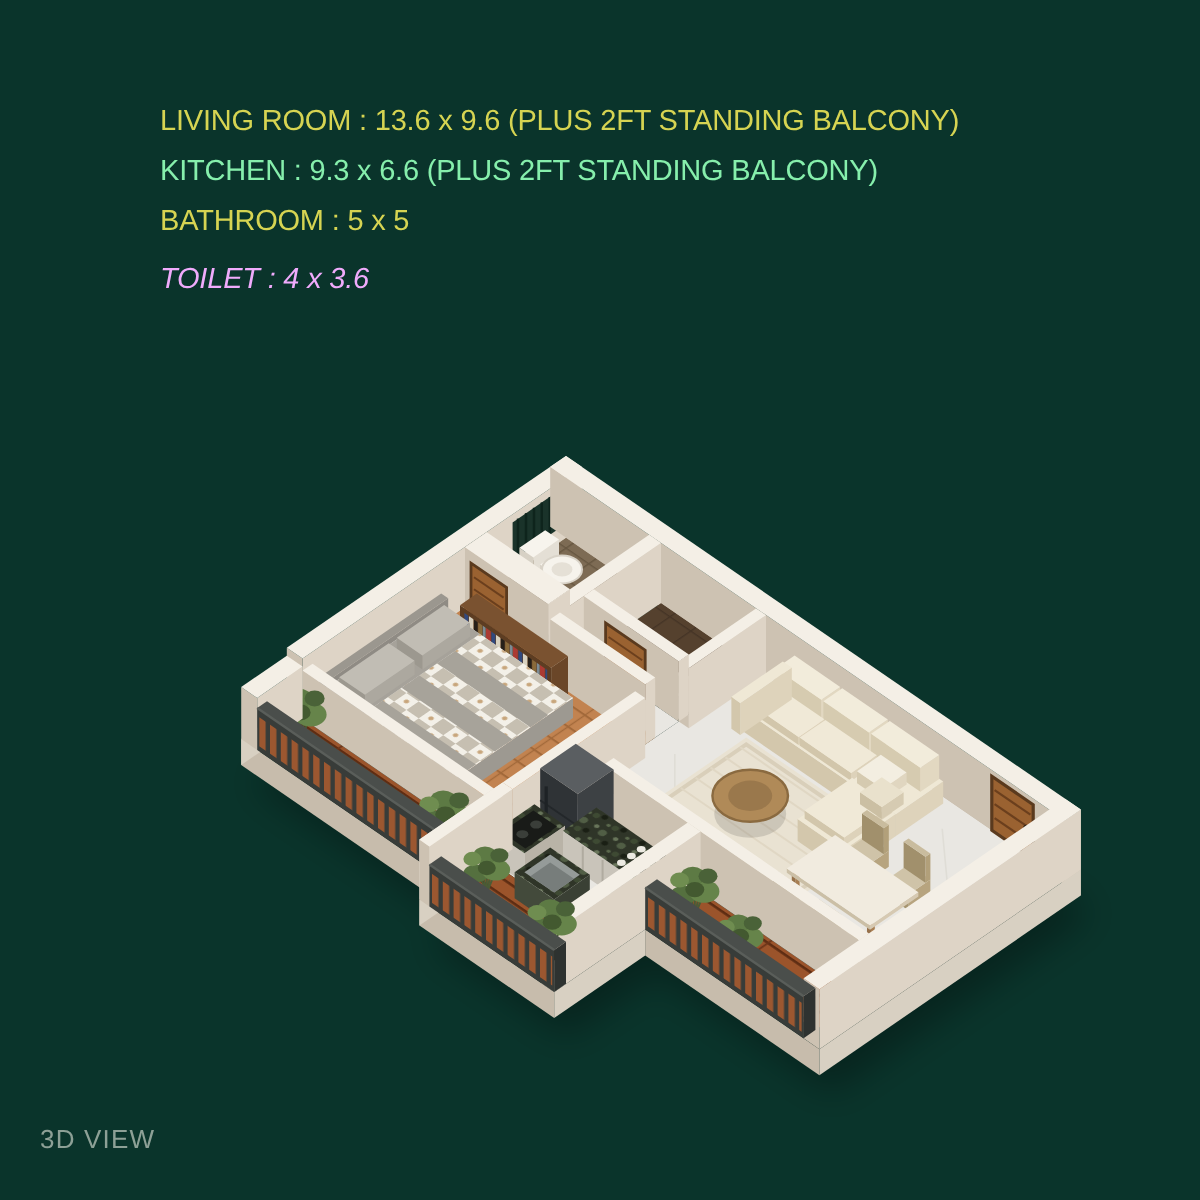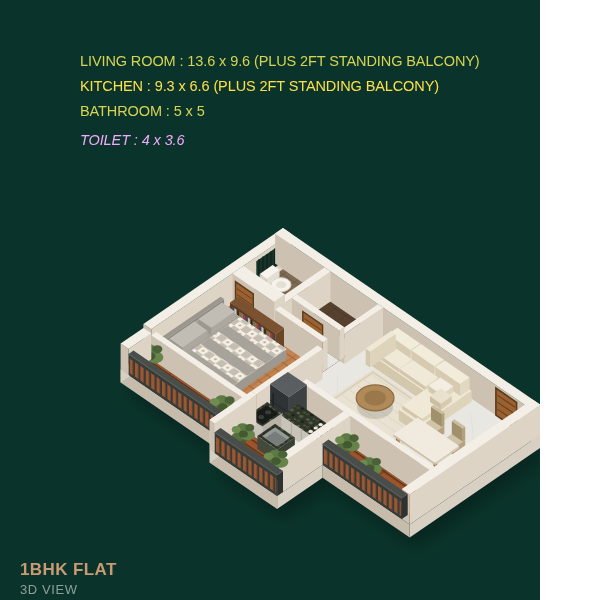--- a/index.html
+++ b/index.html
@@ -1,32 +1,32 @@
 <!DOCTYPE html>
 <html><head>
 <meta charset="utf-8">
 <style>
   html,body{margin:0;padding:0;}
-  .stage{position:relative;width:540px;height:600px;overflow:hidden;background:#0a342b;font-family:"Liberation Sans",sans-serif;}
+  .stage{position:relative;width:600px;height:600px;overflow:hidden;background:#0a342b;font-family:"Liberation Sans",sans-serif;}
   .spec{position:absolute;left:80px;top:49px;}
   .spec .spec-line{font-size:14.5px;line-height:25.2px;letter-spacing:-0.1px;color:#d6d452;white-space:nowrap;}
   .spec .spec-line:nth-child(4){margin-top:3px;font-style:italic;}
   .plan-svg{position:absolute;left:0;top:0;}
   .foot{position:absolute;left:20px;top:560px;}
   .foot .t{font-size:17px;font-weight:bold;letter-spacing:.4px;color:#c89b72;}
   .foot .s{font-size:13px;letter-spacing:.6px;color:#8da096;margin-top:2px;}
 </style>
 </head>
 <body>
 
 <div class="stage" style="background: rgb(10, 52, 43);">
 
   <div class="spec">
     <div class="spec-line" style="color: rgb(214, 212, 82);">LIVING ROOM : 13.6 x 9.6 (PLUS 2FT STANDING BALCONY)</div>
-    <div class="spec-line" style="color: #fde047;">KITCHEN : 9.3 x 6.6 (PLUS 2FT STANDING BALCONY)</div>
+    <div class="spec-line" style="color: #86efac;">KITCHEN : 9.3 x 6.6 (PLUS 2FT STANDING BALCONY)</div>
     <div class="spec-line" style="color: rgb(214, 212, 82);">BATHROOM : 5 x 5</div>
     <div class="spec-line" style="color: #f0abfc;">TOILET : 4 x 3.6</div>
   </div>
 
   <svg class="plan-svg" width="600" height="600" viewBox="0 0 600 600">
     <defs>
       <filter id="soft" x="-30%" y="-30%" width="160%" height="160%">
           <feGaussianBlur stdDeviation="9"></feGaussianBlur>
         </filter>
 
@@ -494,16 +494,15 @@
             <polygon points="322.6,464.7 401.8,519.1 401.8,498.1 322.6,443.7" fill="#383c39"></polygon>
             <polygon points="328.5,439.6 407.7,494.0 401.8,498.1 322.6,443.7" fill="#4a4e4b"></polygon>
             <polygon points="323.6,462.9 400.8,515.9 400.8,501.4 323.6,448.4" fill="url(#patSlat)"></polygon>
             <line x1="322.6" y1="443.7" x2="401.8" y2="498.1" stroke="#5a5e5a" stroke-width="1.2"></line>
           </g>
         </g>
       </g>
   </svg>
 
   <div class="foot">
-    <div class="t" style="color: rgb(200, 155, 114);">1BHK FLAT</div>
     <div class="s" style="color: rgb(141, 160, 150);">3D VIEW</div>
   </div>
 </div>
 
 </body></html>

